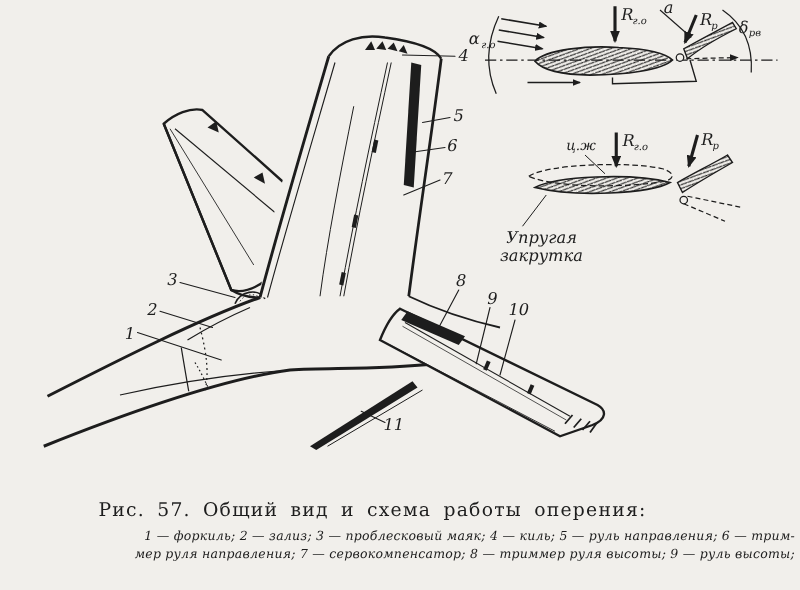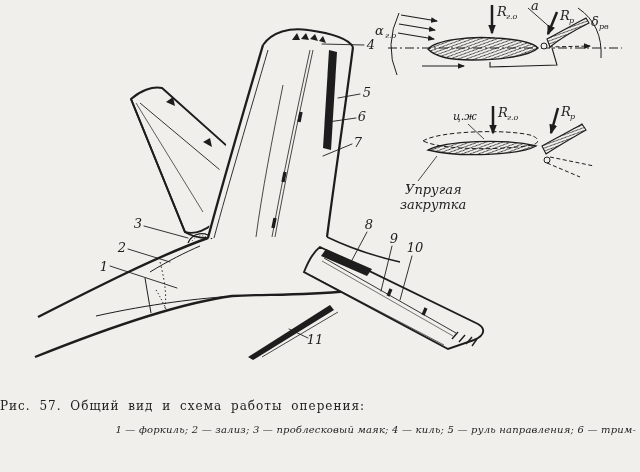--- a/index.html
+++ b/index.html
@@ -14,21 +14,21 @@
   svg{position:absolute;top:0;left:0;}
   .ink{stroke:#1d1d1d;fill:none;}
   .fillink{fill:#1d1d1d;stroke:none;}
   .paper{fill:#f1efeb;}
   .lbl{font-family:"DejaVu Serif",serif;font-style:italic;font-size:13px;fill:#1d1d1d;}
   .lbl-sm{font-family:"DejaVu Serif",serif;font-style:italic;font-size:11px;fill:#1d1d1d;}
   .sub{font-family:"DejaVu Serif",serif;font-style:italic;font-size:8px;fill:#1d1d1d;}
   .num{font-family:"DejaVu Serif",serif;font-style:italic;font-size:13px;fill:#1d1d1d;text-anchor:middle;}
   .caption{
     position:absolute;left:0;top:399px;width:596px;
-    font-size:12px;letter-spacing:1px;word-spacing:4px;
+    text-align:center;font-size:15px;letter-spacing:1px;word-spacing:4px;
   }
   .legend{
     position:absolute;left:4px;top:423px;width:632px;
     text-align:right;font-size:10px;line-height:14px;letter-spacing:0.2px;
     font-style:italic;
   }
   .legend div{white-space:nowrap;}
 </style>
 </head>
 <body>
@@ -197,15 +197,16 @@
 
     <path class="ink" stroke-width="0.8" d="M437,156 L418,181"></path>
     <text class="lbl" x="405" y="194">Упругая</text>
     <text class="lbl" x="400" y="209">закрутка</text>
   </g>
 </svg>
 
 <div class="caption">Рис. 57. Общий вид и схема работы оперения:</div>
 <div class="legend">
   <div>1 — форкиль; 2 — зализ; 3 — проблесковый маяк; 4 — киль; 5 — руль направления; 6 — трим-</div>
+  <div>мер руля направления; 7 — сервокомпенсатор; 8 — триммер руля высоты; 9 — руль высоты;</div>
 </div>
 
 </div>
 
 </body></html>

